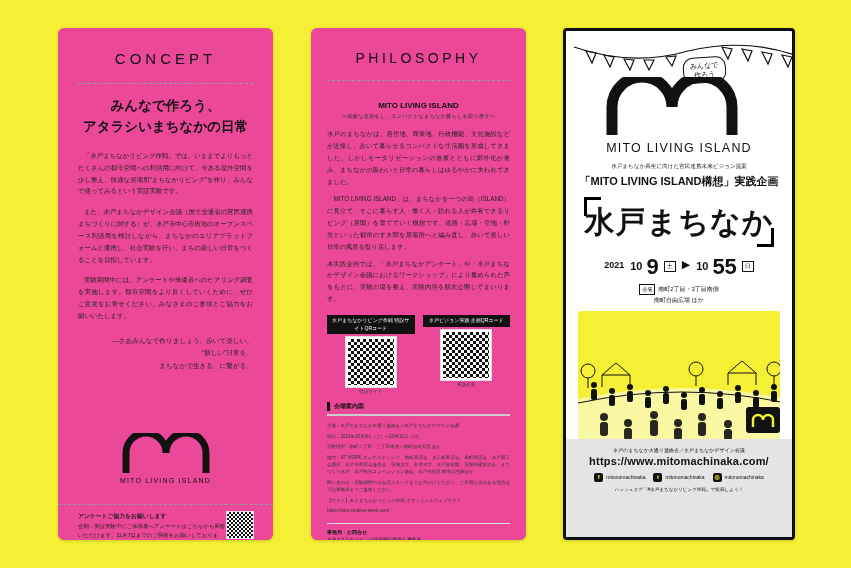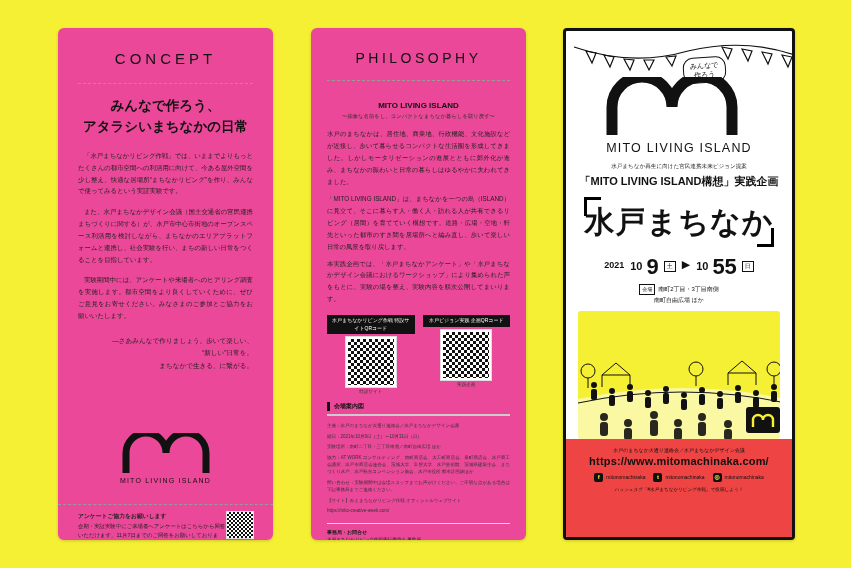--- a/index.html
+++ b/index.html
@@ -334,21 +334,21 @@
   
   .illus {
     position: relative;
     margin-top: 6px;
     height: 128px;
     background: #f5f033;
     border-radius: 3px;
     overflow: hidden;
   }
   .p3-foot {
-    background: #ef4444;
+    background: #e5e5e5;
     margin: 0 -12px;
     padding: 8px 12px 10px 12px;
     text-align: center;
     flex: 1;
   }
   .p3-foot-org { font-size: 5px; color: #111; }
   .p3-url {
     font-size: 11px;
     font-weight: 700;
     color: #111;

